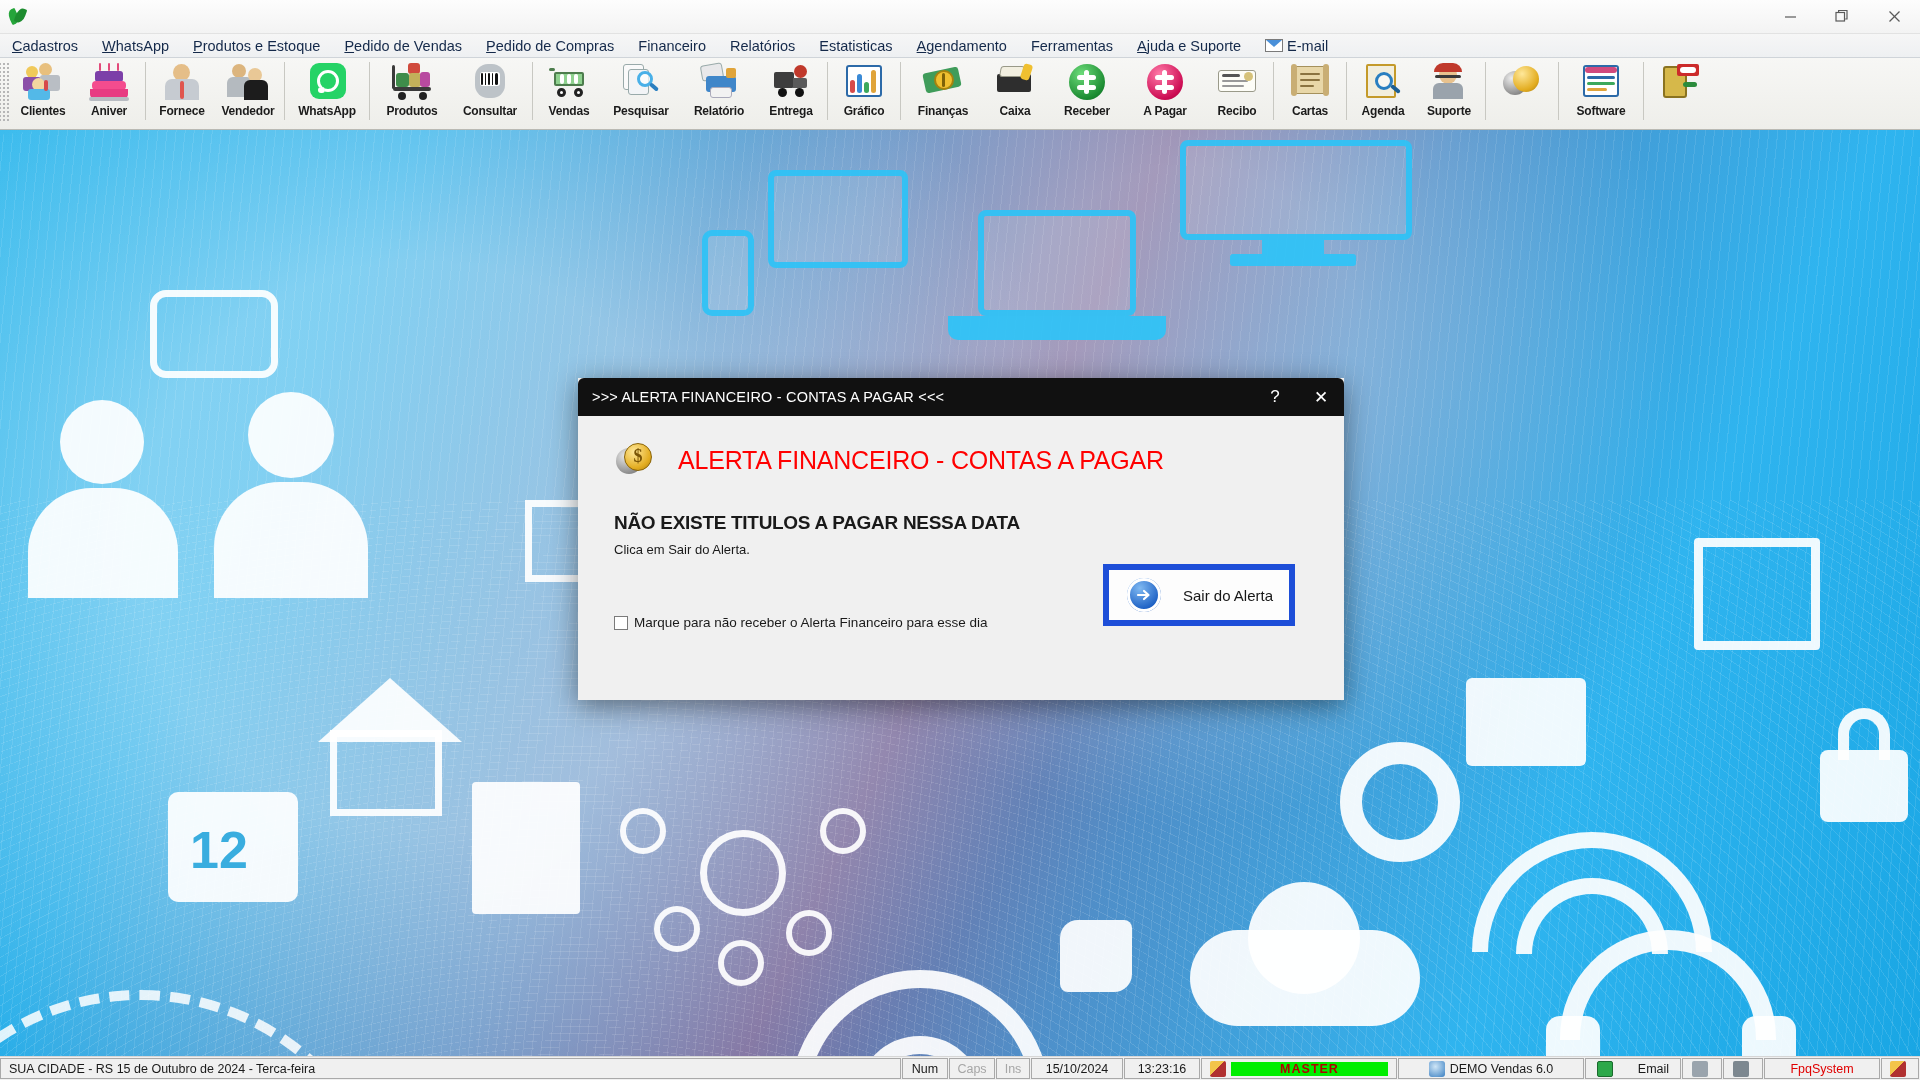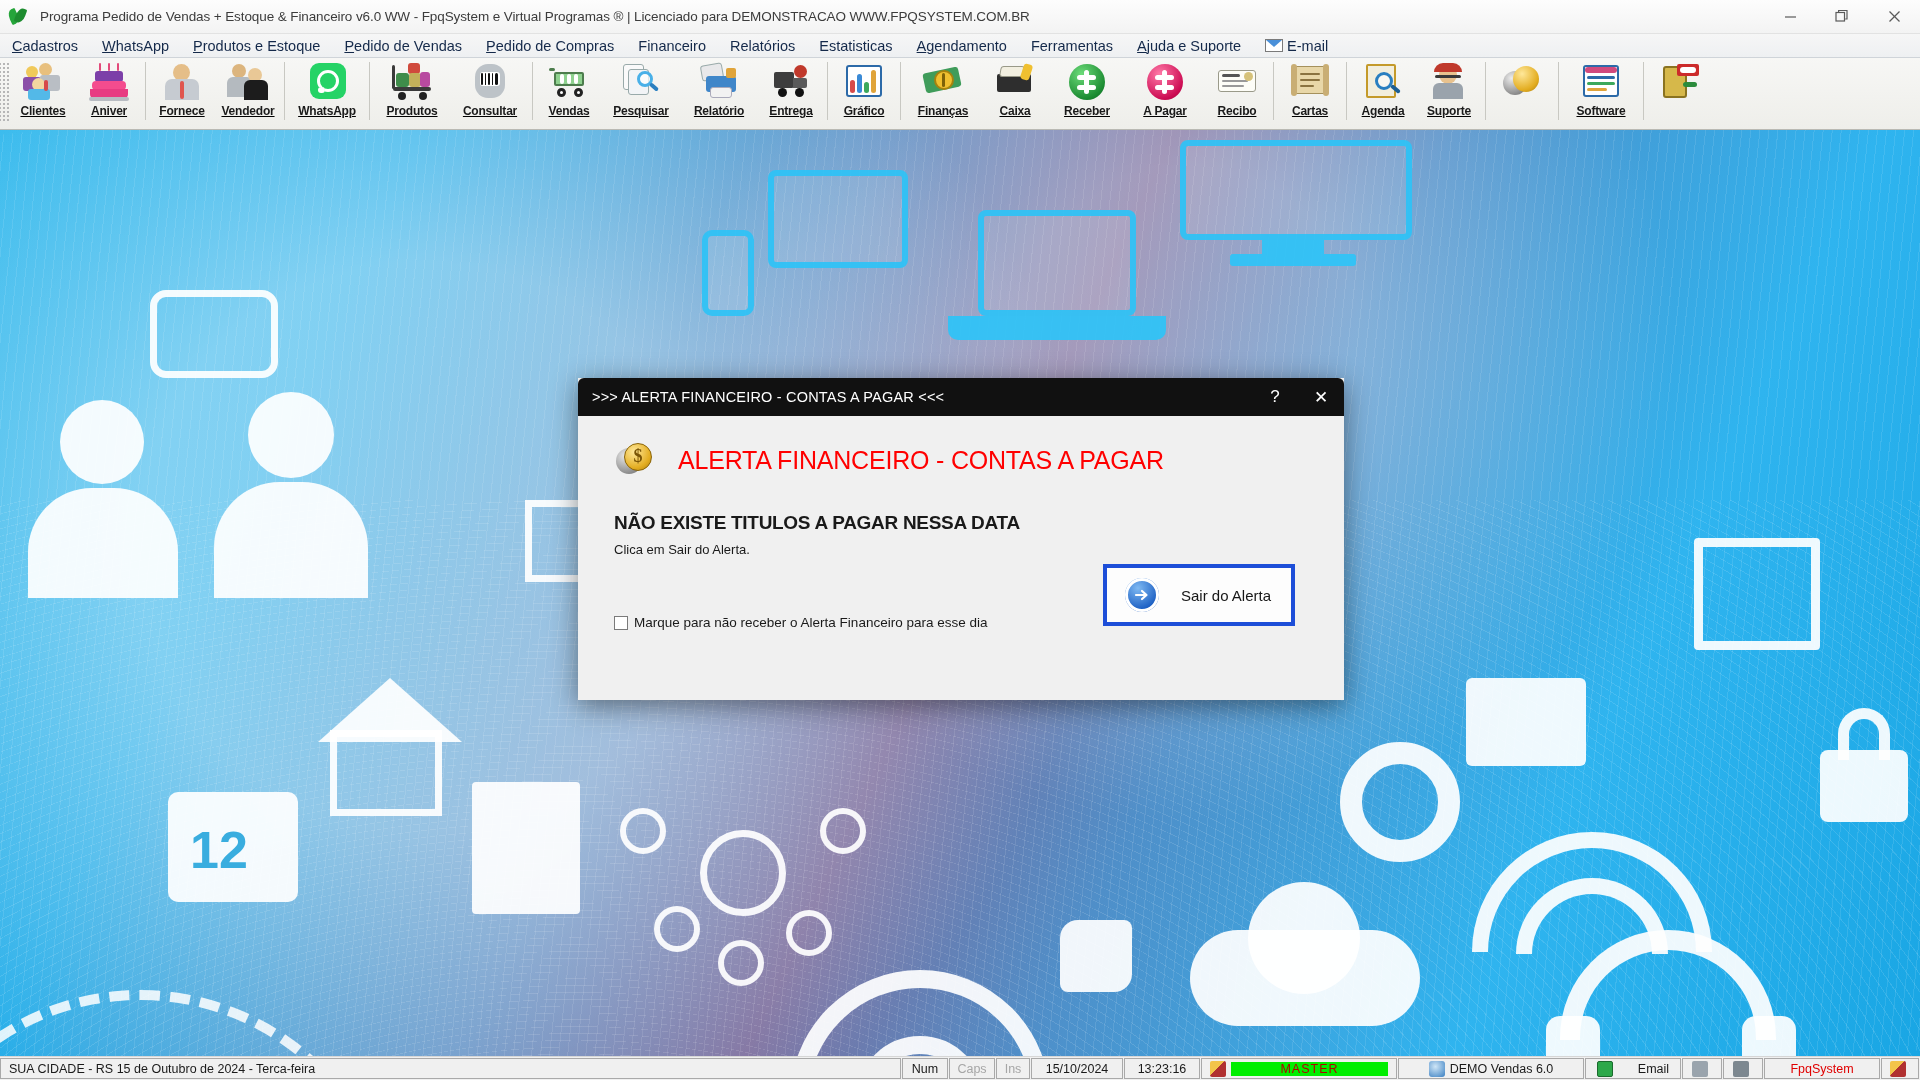--- a/index.html
+++ b/index.html
@@ -56,21 +56,21 @@
     background: linear-gradient(#f7f7f5, #eeeeea);
     border-bottom:1px solid #b9b9b3;
     display:flex; align-items:flex-start;
   }
   #toolbar .grip {
     width:10px; height:60px; margin-top:4px; flex:none;
     background-image: radial-gradient(#b6b6b6 1px, transparent 1px);
     background-size: 4px 4px; background-position: 2px 4px;
     background-repeat: repeat;
   }
-  .tb-group { display:flex; height:72px; align-items:flex-start;text-decoration:underline; }
+  .tb-group { display:flex; height:72px; align-items:flex-start; }
   .tb-sep { width:1px; height:58px; margin:4px 3px 0 3px; background:#c8c8c2; flex:none; }
   .tb-btn {
     width:66px; height:68px; display:flex; flex-direction:column;
     align-items:center; justify-content:flex-start; padding-top:4px; flex:none;
   }
   .tb-btn.wide { width:78px; }
   .tb-ico { width:42px; height:40px; position:relative; }
   .tb-lbl {
     font-size:12px; color:#1b1b1b; font-weight:bold; margin-top:2px;
     white-space:nowrap; letter-spacing:-0.2px;
@@ -146,21 +146,21 @@
   #dlg-msg2 { margin:8px 0 0 36px; font-size:13px; color:#1a1a1a; }
 
   #dlg-check-row { position:absolute; left:36px; top:199px; display:flex; align-items:center; }
   #dlg-check {
     width:14px; height:14px; background:#fff; border:1px solid #7a7a7a; flex:none;
   }
   #dlg-check-lbl { font-size:13.5px; color:#1a1a1a; margin-left:6px; white-space:nowrap; }
 
   #dlg-exit-btn {
     position:absolute; left:525px; top:148px; width:192px; height:62px;
-    background:#fdfdfd; border:4px solid #1d4ed8; display:flex; align-items:center;
+    background:#fdfdfd; border:6px solid #1d4ed8; display:flex; align-items:center;
   }
   #arrow-ico {
     width:34px; height:34px; border-radius:50%; margin-left:18px; flex:none;
     background: radial-gradient(circle at 38% 30%, #7fb9f2, #1559c0 72%, #0b3f91);
     display:flex; align-items:center; justify-content:center;
     box-shadow: inset 0 0 0 3px #ffffff;
   }
   #arrow-ico svg { display:block; }
   #dlg-exit-lbl { margin-left:22px; font-size:15px; color:#171717; }
 
@@ -170,38 +170,37 @@
     background:#f0f0f0; border-top:1px solid #d6d6d6;
     display:flex; align-items:stretch; font-size:12.5px; color:#1a1a1a;
   }
   .sb-cell {
     border:1px solid #a9a9a9; background:#f0f0f0; margin:1px 1px 1px 0;
     display:flex; align-items:center; justify-content:center; padding:4px 8px;
     white-space:nowrap;
   }
   .sb-cell.grey { color:#a6a6a6; }
   .sb-cell.grow { flex:1; justify-content:flex-start; }
-  .sb-master { background:#00ee00; color:#b00000; font-weight:normal; letter-spacing:1px; }
+  .sb-master { background:#00ee00; color:#b00000; font-weight:bold; letter-spacing:1px; }
   .sb-red { color:#e00000; }
   .sb-ico { width:16px; height:16px; margin-right:5px; position:relative; flex:none; }
   .ico-tools { background: linear-gradient(135deg,#f3c44a 0 45%, #b03030 45% 100%); border-radius:2px; }
   .ico-disk { background: radial-gradient(circle at 40% 35%, #cfe6f7, #3a7fc1); border-radius:3px; }
   .ico-pad { background:#2da84a; border:1px solid #1b6b2e; border-radius:2px; }
   .ico-printer { background:#9aa4ad; border-radius:2px; }
   .ico-mon { background:#7d8890; border-radius:2px; }
 </style>
 </head>
 <body>
 
 <div id="titlebar">
   <div id="app-icon">
     <div class="leaf1"></div>
       <div class="leaf2"></div>
   </div>
-  <div id="title-text">Programa Pedido de Vendas + Estoque &amp; Financeiro v6.0 WW - FpqSystem e Virtual Programas ® | Licenciado para  DEMONSTRACAO WWW.FPQSYSTEM.COM.BR</div>
   <div id="win-buttons">
     <div class="wb">
       <svg width="13" height="13" viewBox="0 0 13 13">
           <line x1="1" y1="7" x2="12" y2="7" stroke="#5a5a5a" stroke-width="1.2"></line>
         </svg>
     </div>
     <div class="wb">
       <svg width="15" height="15" viewBox="0 0 15 15">
         <rect x="1" y="3.5" width="8.5" height="8.5" fill="none" stroke="#5a5a5a" stroke-width="1.2"></rect>
         <path d="M3.6 3.2 V1.5 H12 V10 H10.2" fill="none" stroke="#5a5a5a" stroke-width="1.2"></path>

